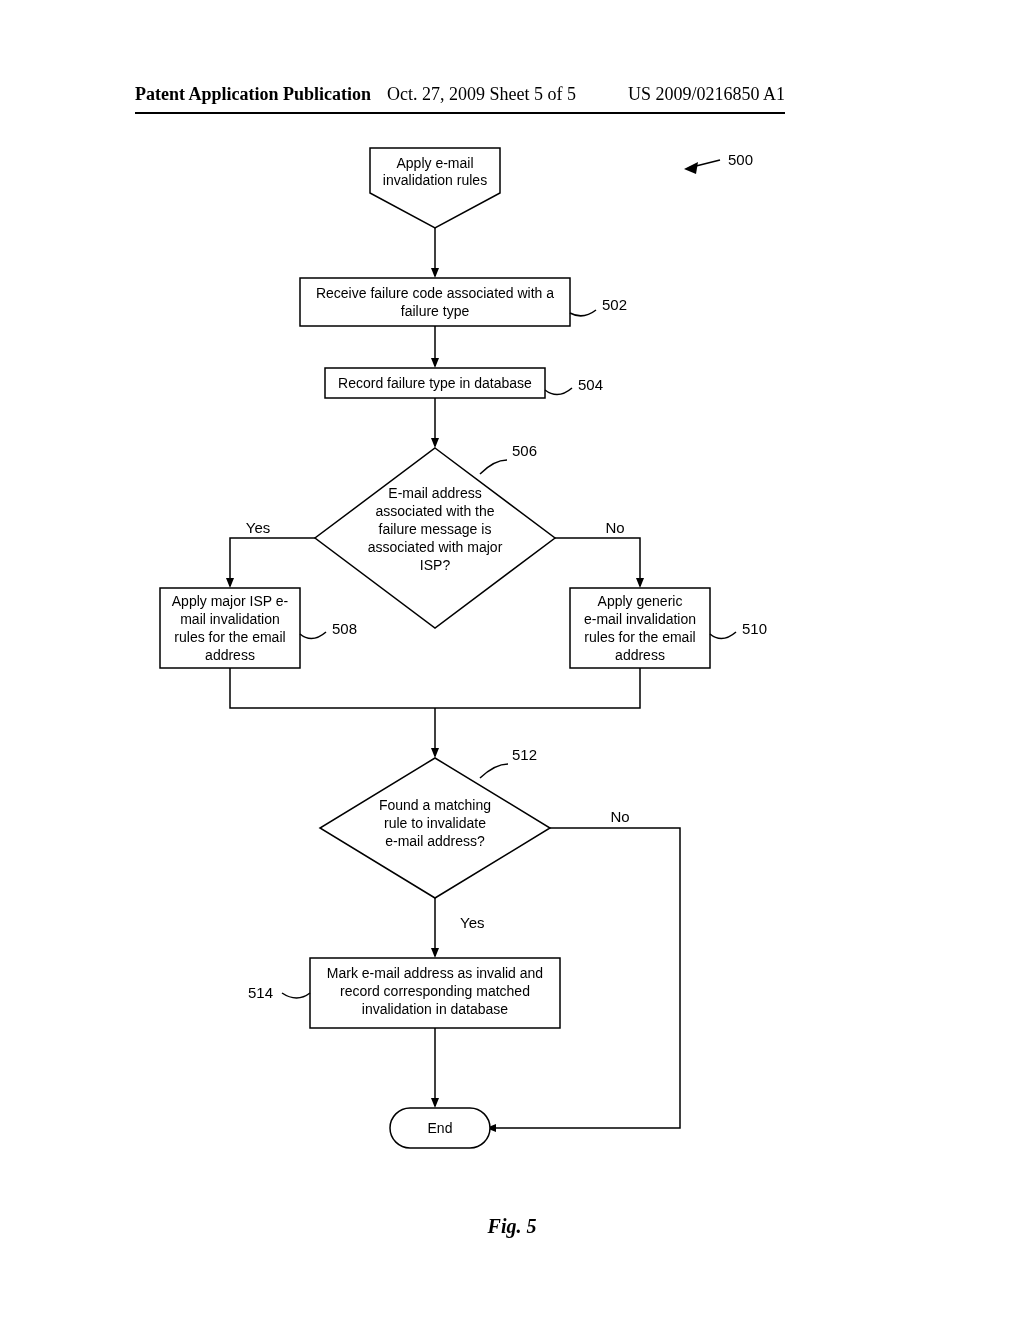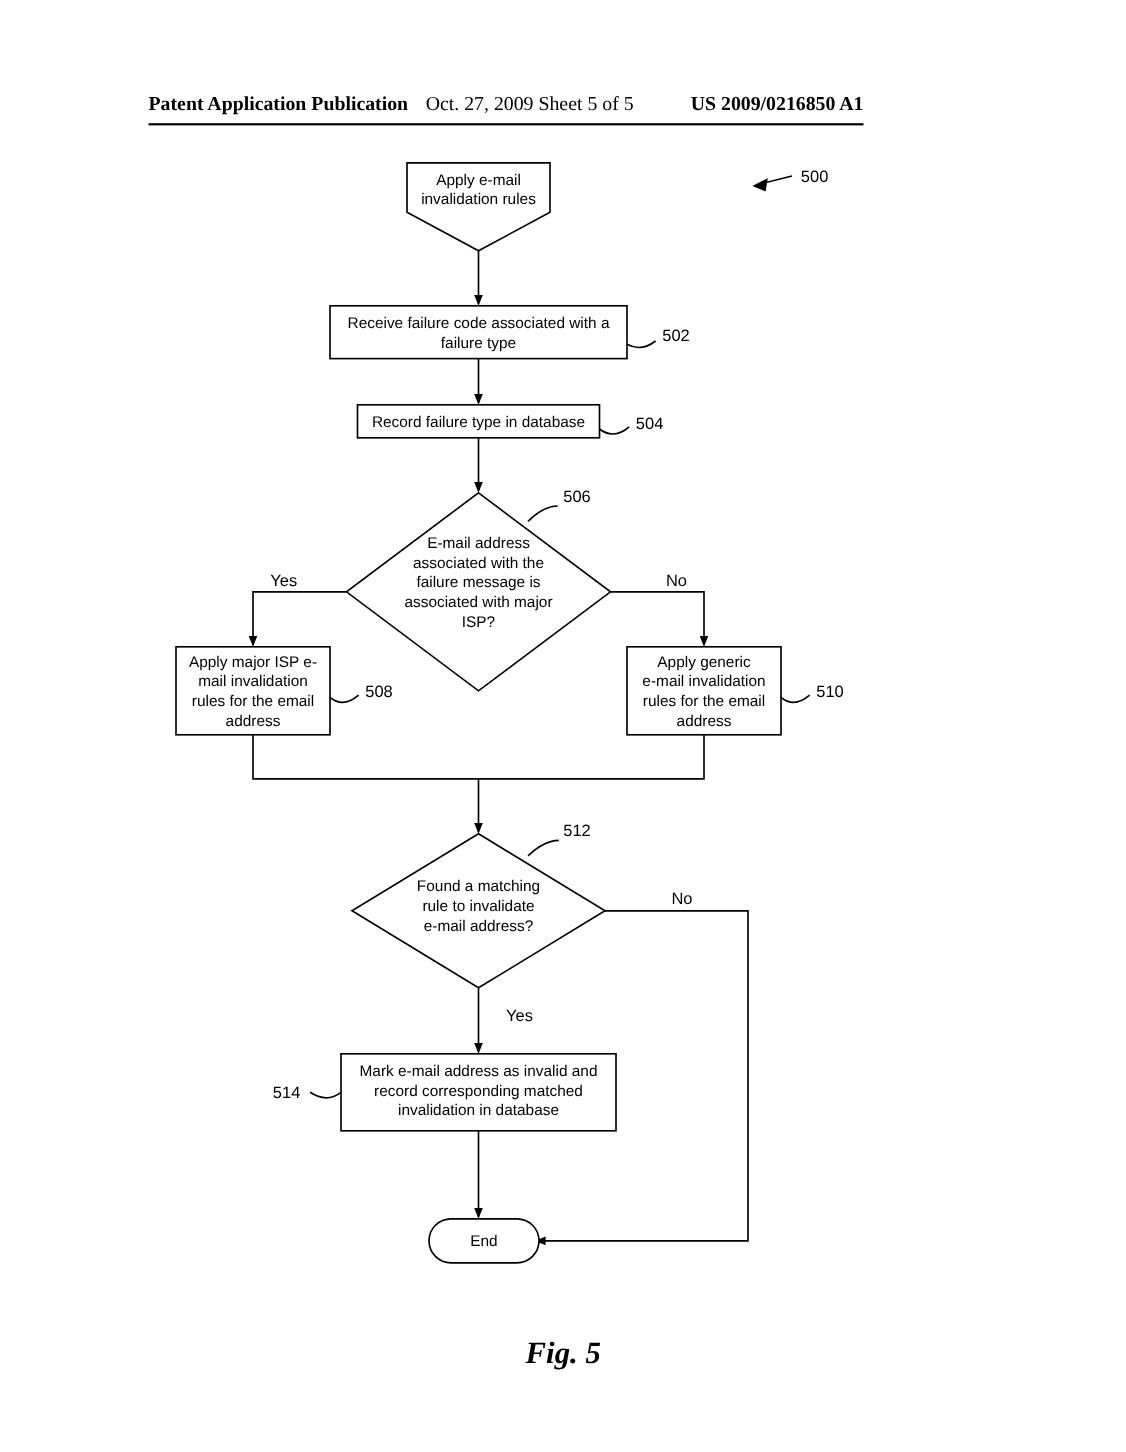--- a/index.html
+++ b/index.html
@@ -20,21 +20,21 @@
     top: 84px;
     left: 135px;
     right: 135px;
     font-size: 18px;
     display: flex;
     justify-content: space-between;
     font-weight: bold;
   }
   .header .left { font-weight: bold; }
   .header .middle { font-weight: normal; }
-  .header .right { font-weight: bold; margin-left: 36px; }
+  .header .right { font-weight: normal; margin-left: 36px; }
 
   .header-rule {
     position: absolute;
     top: 112px;
     left: 135px;
     right: 135px;
     border-top: 2px solid black;
   }
 
   svg.flowchart {
@@ -67,21 +67,21 @@
   }
   .arrowhead {
     fill: black;
   }
   .figcap {
     position: absolute;
     top: 1215px;
     width: 1024px;
     text-align: center;
     font-family: "Times New Roman", serif;
-    font-size: 28px;
+    font-size: 20px;
     font-weight: bold;
     font-style: italic;
   }
 </style>
 </head>
 <body>
 
 <div class="page">
 
   <div class="header">

